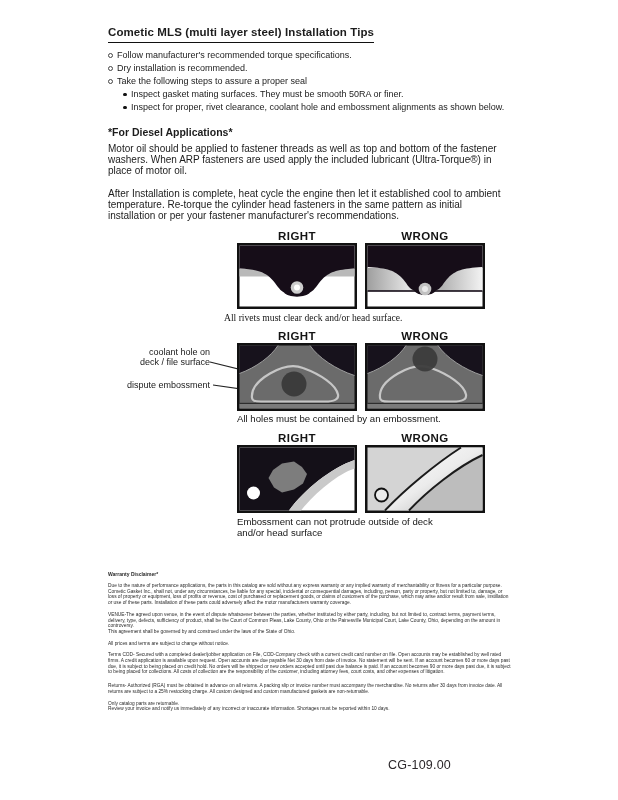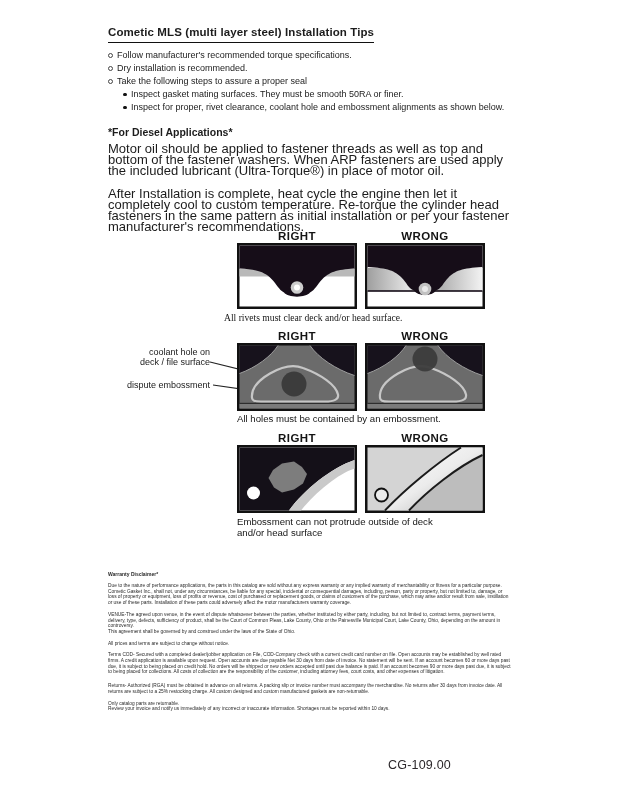--- a/index.html
+++ b/index.html
@@ -17,21 +17,21 @@
     font-size:11.5px;font-weight:bold;margin:0 0 7px 0;
     display:inline-block;border-bottom:1.4px solid #111;padding-bottom:4px;
     letter-spacing:.1px;
   }
   ul.bullets{list-style:none;margin:0;padding:0;font-size:9px;line-height:11px;}
   ul.bullets li{position:relative;padding-left:9px;margin:0 0 2px 0;}
   ul.bullets li.sub{margin-left:14px;}
   .b-open{position:absolute;left:0;top:3px;width:3.4px;height:3.4px;border:1px solid #444;border-radius:50%;}
   .b-fill{position:absolute;left:1px;top:3.5px;width:3.6px;height:3.6px;background:#111;border-radius:50%;}
   h2.diesel{font-size:10.5px;font-weight:bold;margin:13px 0 5px 0;}
-  .content p{font-size:13px;line-height:11px;margin:0 0 12px 0;}
+  .content p{font-size:10px;line-height:11px;margin:0 0 12px 0;}
   
   .dg-h{position:absolute;width:120px;text-align:center;font-size:11.5px;letter-spacing:.4px;color:#141414;font-weight:bold;}
   .dg-img{position:absolute;width:120px;}
   .dg-img svg{display:block;width:120px;}
   .dg-cap{position:absolute;font-size:9.6px;line-height:11px;color:#161616;}
   .dg-label{position:absolute;width:104px;text-align:right;font-size:9px;line-height:10px;color:#1a1a1a;}
   .leader{position:absolute;left:200px;top:355px;width:110px;height:45px;}
   
   .warranty{position:absolute;left:108px;top:571px;width:404px;color:#2a2a2a;}
   .warranty h3{font-size:5px;font-weight:bold;margin:0 0 6px 0;}
@@ -50,21 +50,21 @@
     <h1 class="title">Cometic MLS (multi layer steel) Installation Tips</h1>
     <ul class="bullets">
       <li><span class="b-open"></span><span>Follow manufacturer's recommended torque specifications.</span></li>
       <li><span class="b-open"></span><span>Dry installation is recommended.</span></li>
       <li><span class="b-open"></span><span>Take the following steps to assure a proper seal</span></li>
       <li class="sub"><span class="b-fill"></span><span>Inspect gasket mating surfaces.  They must be smooth 50RA or finer.</span></li>
       <li class="sub"><span class="b-fill"></span><span>Inspect for proper, rivet clearance, coolant hole and embossment alignments as shown below.</span></li>
     </ul>
     <h2 class="diesel">*For Diesel Applications*</h2>
     <p>Motor oil should be applied to fastener threads as well as top and bottom of the fastener washers. When ARP fasteners are used apply the included lubricant (Ultra-Torque®) in place of motor oil.</p>
-    <p>After Installation is complete, heat cycle the engine then let it completely cool to custom temperature. Re-torque the cylinder head fasteners in the same pattern as initial installation or per your fastener manufacturer's recommendations.</p>
+    <p>After Installation is complete, heat cycle the engine then let it established cool to ambient temperature. Re-torque the cylinder head fasteners in the same pattern as initial installation or per your fastener manufacturer's recommendations.</p>
   </div>
 
   <div class="dg-h" style="left:237px;top:230px;">RIGHT</div>
   <div class="dg-h" style="left:365px;top:230px;">WRONG</div>
 
   <div class="dg-img" style="left:237px;top:243px;">
     <svg viewBox="0 0 120 66" width="120" height="66">
       <rect x="1.25" y="1.25" width="117.5" height="63.5" fill="#ffffff" stroke="#111111" stroke-width="2.5"></rect>
       <rect x="2.5" y="26" width="115" height="7.5" fill="#b9b9b9"></rect>
       <path d="M2.5,2.5 H117.5 V25.5 C99,26.5 92,29.5 85.5,36 C80,41.5 78.5,46.5 73,49.5 C69,55 51,55 47,49.5 C41.5,46.5 40,41.5 34.5,36 C28,29.5 21,26.5 2.5,25.5 Z" fill="#160d18"></path>

